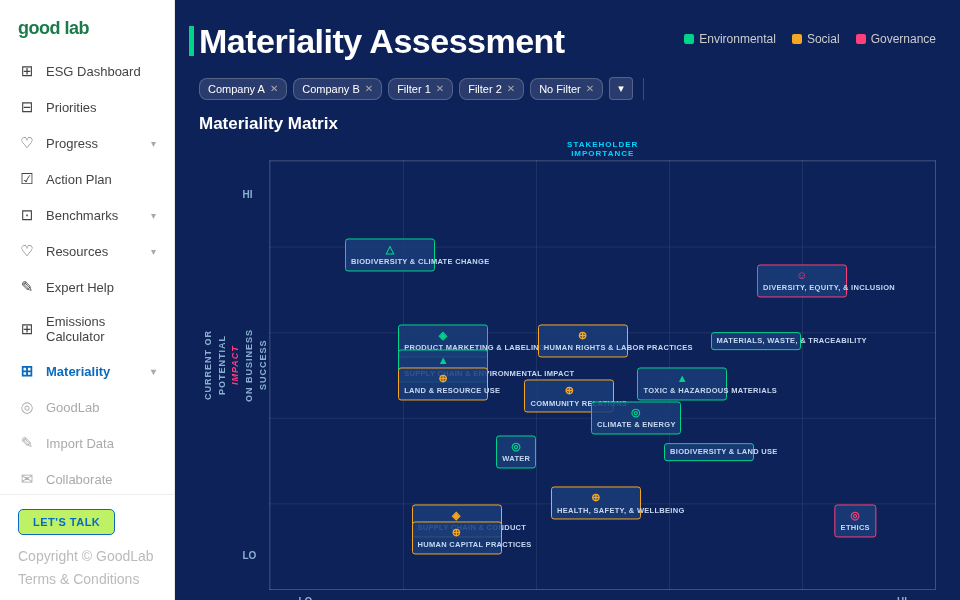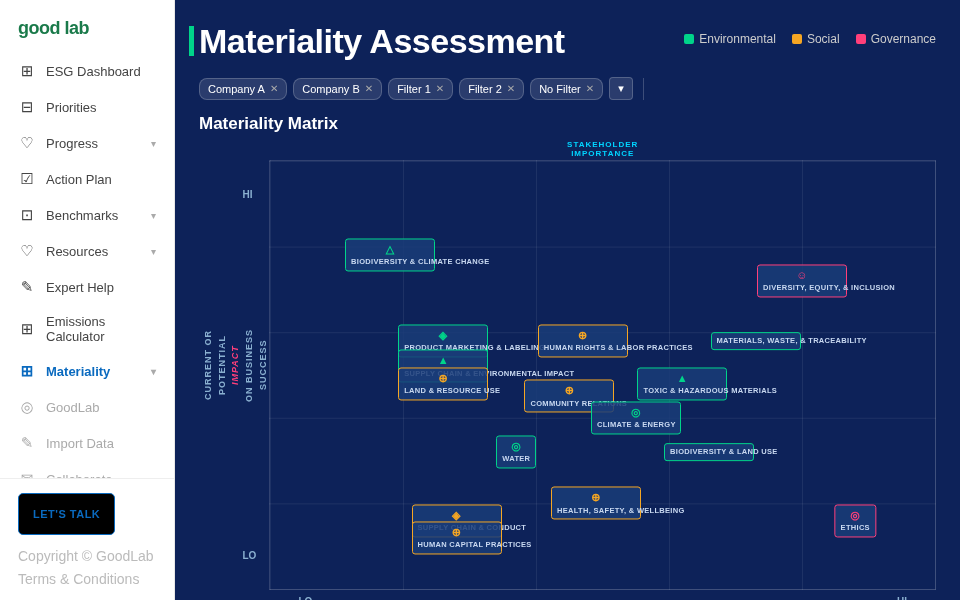--- a/index.html
+++ b/index.html
@@ -42,23 +42,23 @@
     .nav-icon { font-size: 15px; width: 18px; text-align: center; flex-shrink: 0; }
     .nav-arrow { margin-left: auto; font-size: 10px; color: #aaa; }
 
     .sidebar-bottom {
       padding: 14px 18px 10px 18px;
       border-top: 1px solid #eee;
     }
     .lets-talk-btn {
       border: 1.5px solid #0a6abf;
       color: #0a6abf;
-      background: #000000;
+      background: #bef264;
       border-radius: 5px;
-      padding: 14px 14px;
+      padding: 6px 14px;
       font-size: 11px;
       font-weight: 700;
       cursor: pointer;
       letter-spacing: 0.5px;
       display: block;
       text-align: center;
       margin-bottom: 10px;
     }
     .sidebar-footer-text {
       font-size: 14px;

